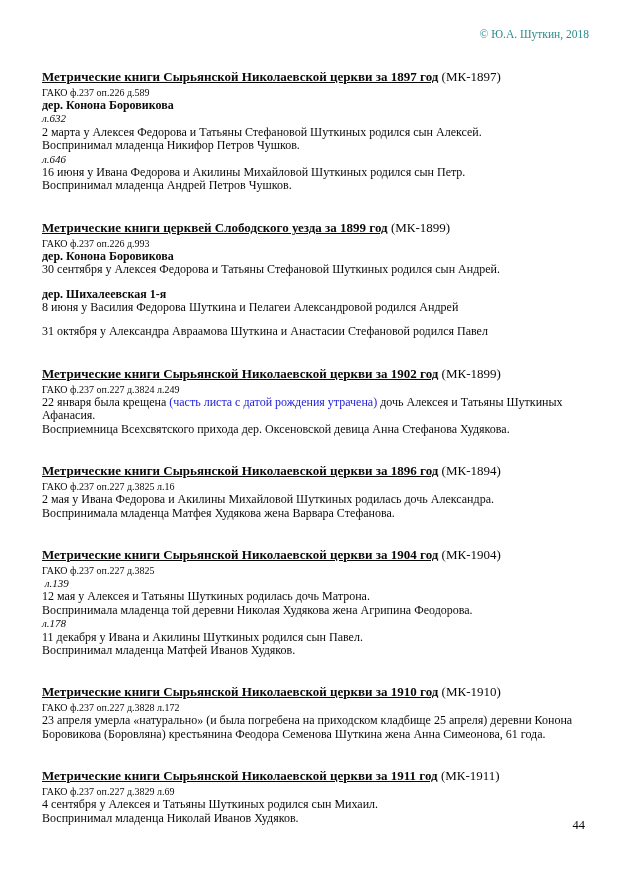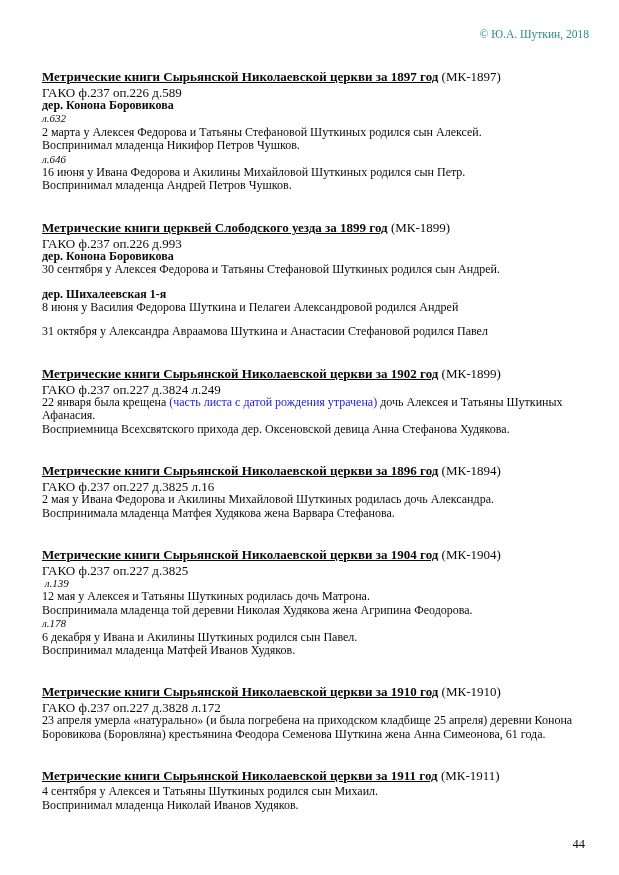--- a/index.html
+++ b/index.html
@@ -36,40 +36,40 @@
     line-height: 17px;
     margin: 0 0 1px 0;
     font-weight: normal;
   }
   .section-title {
     font-weight: bold;
     text-decoration: underline;
   }
   .section-code { font-weight: normal; }
   .archive {
-    font-size: 13px;
+    font-size: 10px;
     line-height: 13px;
   }
   .line, .village, .sheet {
     font-size: 12px;
     line-height: 13.4px;
   }
   .village { font-weight: bold; }
   .sheet {
     font-style: italic;
     font-size: 11px;
     white-space: pre;
   }
   .blank-line { height: 11px; }
   .note-blue {
     color: var(--blue, #2222dd);
   }
   .page-number {
     position: absolute;
-    top: 837px;
+    top: 818px;
     right: 34px;
     font-size: 12.5px;
   }
 </style>
 </head>
 <body>
 
 <div class="page" style="--teal: #2e8b8b; --blue: #2222dd; --text: #0a0a0a; --bg: #ffffff;">
   <div class="copyright">© Ю.А. Шуткин, 2018</div>
 
@@ -108,29 +108,30 @@
         <div class="line">2 мая у Ивана Федорова и Акилины Михайловой Шуткиных родилась дочь Александра.</div>
         <div class="line">Воспринимала младенца Матфея Худякова жена Варвара Стефанова.</div>
       </section>
       <section class="record-section">
         <h2 class="section-heading"><span class="section-title">Метрические книги Сырьянской Николаевской церкви за 1904 год</span> <span class="section-code">(МК-1904)</span></h2>
         <div class="archive">ГАКО ф.237 оп.227 д.3825</div>
         <div class="sheet"> л.139</div>
         <div class="line">12 мая у Алексея и Татьяны Шуткиных родилась дочь Матрона.</div>
         <div class="line">Воспринимала младенца той деревни Николая Худякова жена Агрипина Феодорова.</div>
         <div class="sheet">л.178</div>
-        <div class="line">6 декабря у Ивана и Акилины Шуткиных родился сын Павел.</div>
+        <div class="line">11 декабря у Ивана и Акилины Шуткиных родился сын Павел.</div>
         <div class="line">Воспринимал младенца Матфей Иванов Худяков.</div>
       </section>
       <section class="record-section">
         <h2 class="section-heading"><span class="section-title">Метрические книги Сырьянской Николаевской церкви за 1910 год</span> <span class="section-code">(МК-1910)</span></h2>
         <div class="archive">ГАКО ф.237 оп.227 д.3828 л.172</div>
         <div class="line">23 апреля умерла «натурально» (и была погребена на приходском кладбище 25 апреля) деревни Конона Боровикова (Боровляна) крестьянина Феодора Семенова Шуткина жена Анна Симеонова, 61 года.</div>
       </section>
       <section class="record-section">
         <h2 class="section-heading"><span class="section-title">Метрические книги Сырьянской Николаевской церкви за 1911 год</span> <span class="section-code">(МК-1911)</span></h2>
+        <div class="archive">ГАКО ф.237 оп.227 д.3829 л.69</div>
         <div class="line">4 сентября у Алексея и Татьяны Шуткиных родился сын Михаил.</div>
         <div class="line">Воспринимал младенца Николай Иванов Худяков.</div>
       </section>
     </div>
 
   <div class="page-number">44</div>
 </div>
 
 </body></html>

